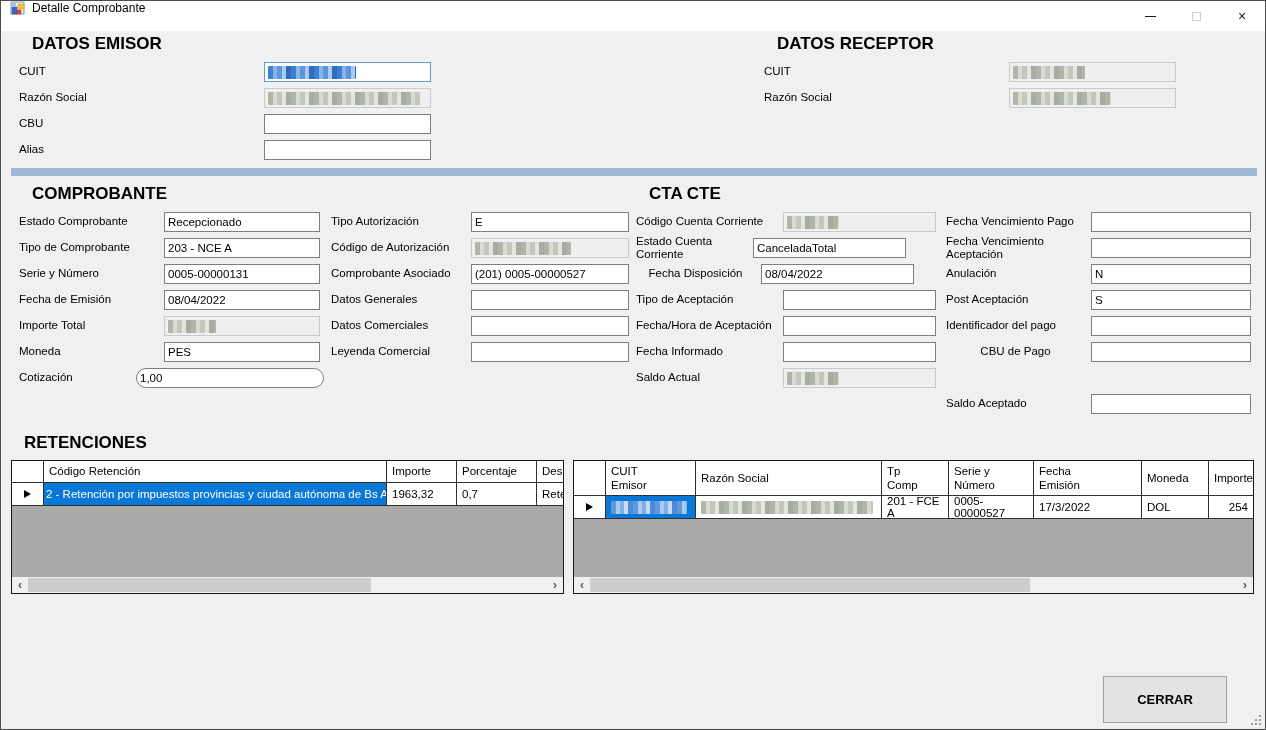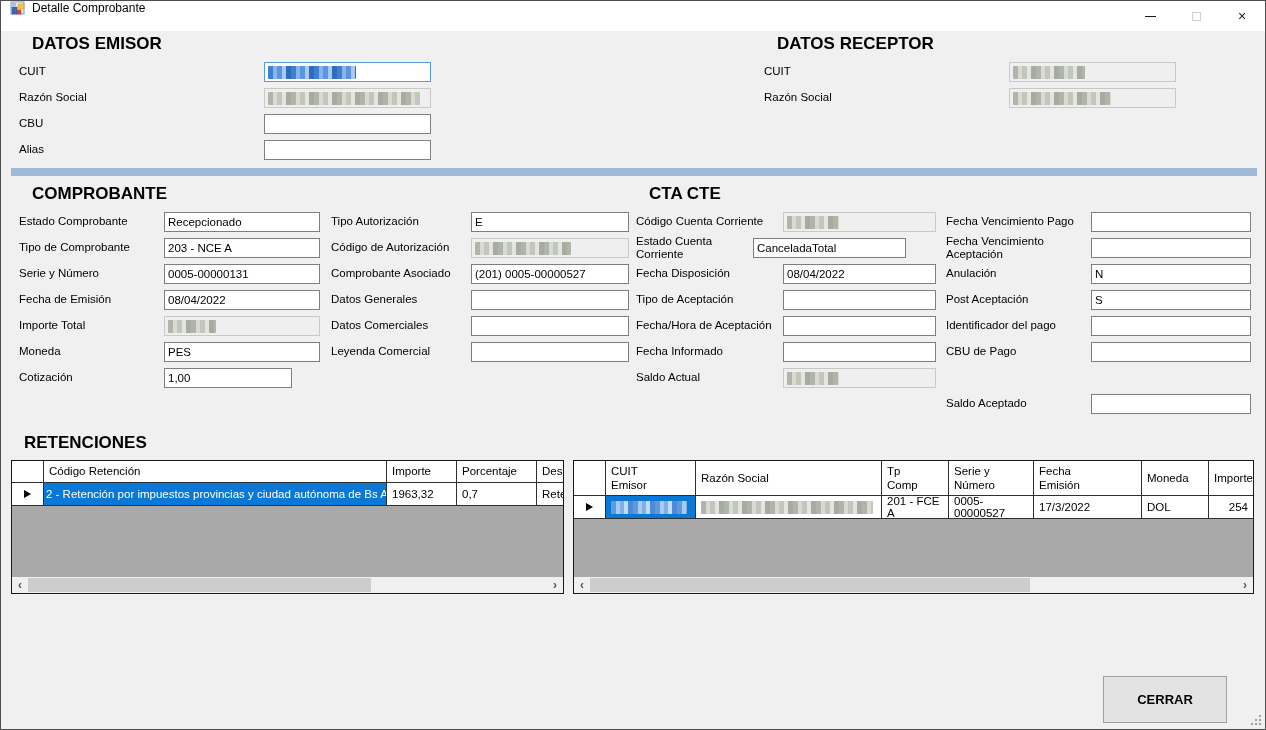--- a/index.html
+++ b/index.html
@@ -173,21 +173,21 @@
         </div>
     </div>
     <div class="frow">
       <div class="flabel" style="width:145px;">Moneda</div>
       <div class="tb" style="width:156px;">
           <span>PES</span>
         </div>
     </div>
     <div class="frow">
       <div class="flabel" style="width:145px;">Cotización</div>
-      <div class="tb" style="width:128px;">
+      <div class="tb" style="width:188px;border-radius:10px;">
           <span>1,00</span>
         </div>
     </div>
   </div>
   <div class="fcol" style="left:330px;top:208px;width:300px;">
     <div class="frow">
       <div class="flabel" style="width:140px;">Tipo Autorización</div>
       <div class="tb" style="width:158px;">
           <span>E</span>
         </div>
@@ -232,21 +232,21 @@
           <span class="redact gray" style="width:52px;"></span>
         </div>
     </div>
     <div class="frow">
       <div class="flabel" style="width:117px;">Estado Cuenta Corriente</div>
       <div class="tb" style="width:153px;">
           <span>CanceladaTotal</span>
         </div>
     </div>
     <div class="frow">
-      <div class="flabel" style="width:147px;">Fecha Disposición</div>
+      <div class="flabel" style="width:125px;text-align:center;">Fecha Disposición</div>
       <div class="tb" style="width:153px;">
           <span>08/04/2022</span>
         </div>
     </div>
     <div class="frow">
       <div class="flabel" style="width:147px;">Tipo de Aceptación</div>
       <div class="tb" style="width:153px;">
           <span></span>
         </div>
     </div>
@@ -294,21 +294,21 @@
           <span>S</span>
         </div>
     </div>
     <div class="frow">
       <div class="flabel" style="width:145px;">Identificador del pago</div>
       <div class="tb" style="width:160px;">
           <span></span>
         </div>
     </div>
     <div class="frow">
-      <div class="flabel" style="width:145px;">CBU de Pago</div>
+      <div class="flabel" style="width:145px;text-align:center;">CBU de Pago</div>
       <div class="tb" style="width:160px;">
           <span></span>
         </div>
     </div>
     <div class="frow gap"></div>
     <div class="frow">
       <div class="flabel" style="width:145px;">Saldo Aceptado</div>
       <div class="tb" style="width:160px;">
           <span></span>
         </div>

